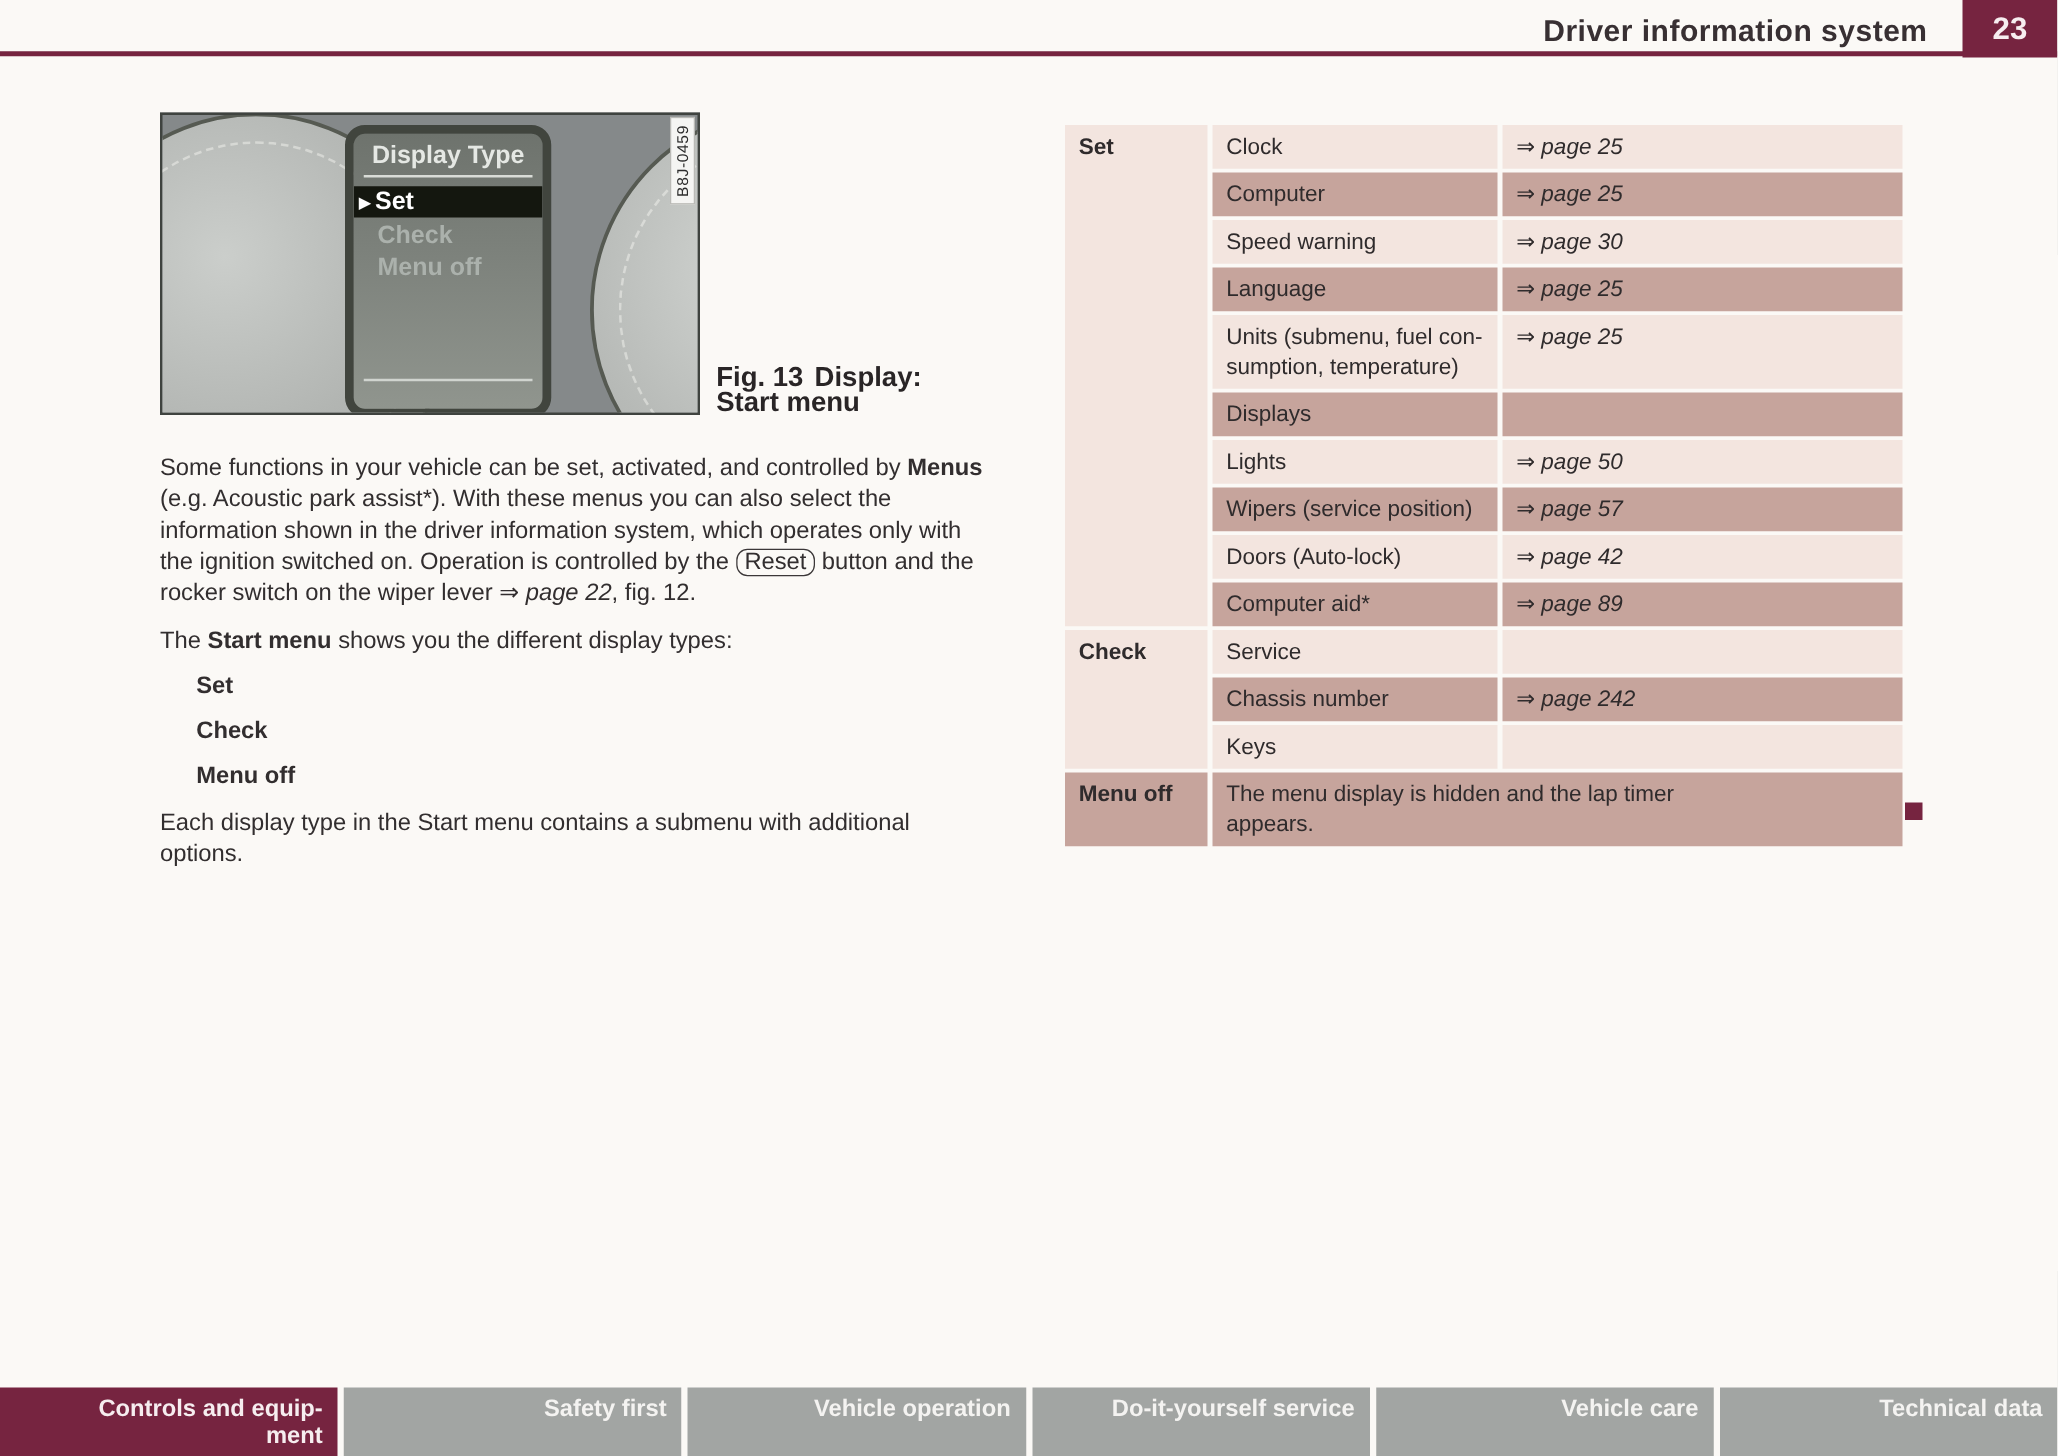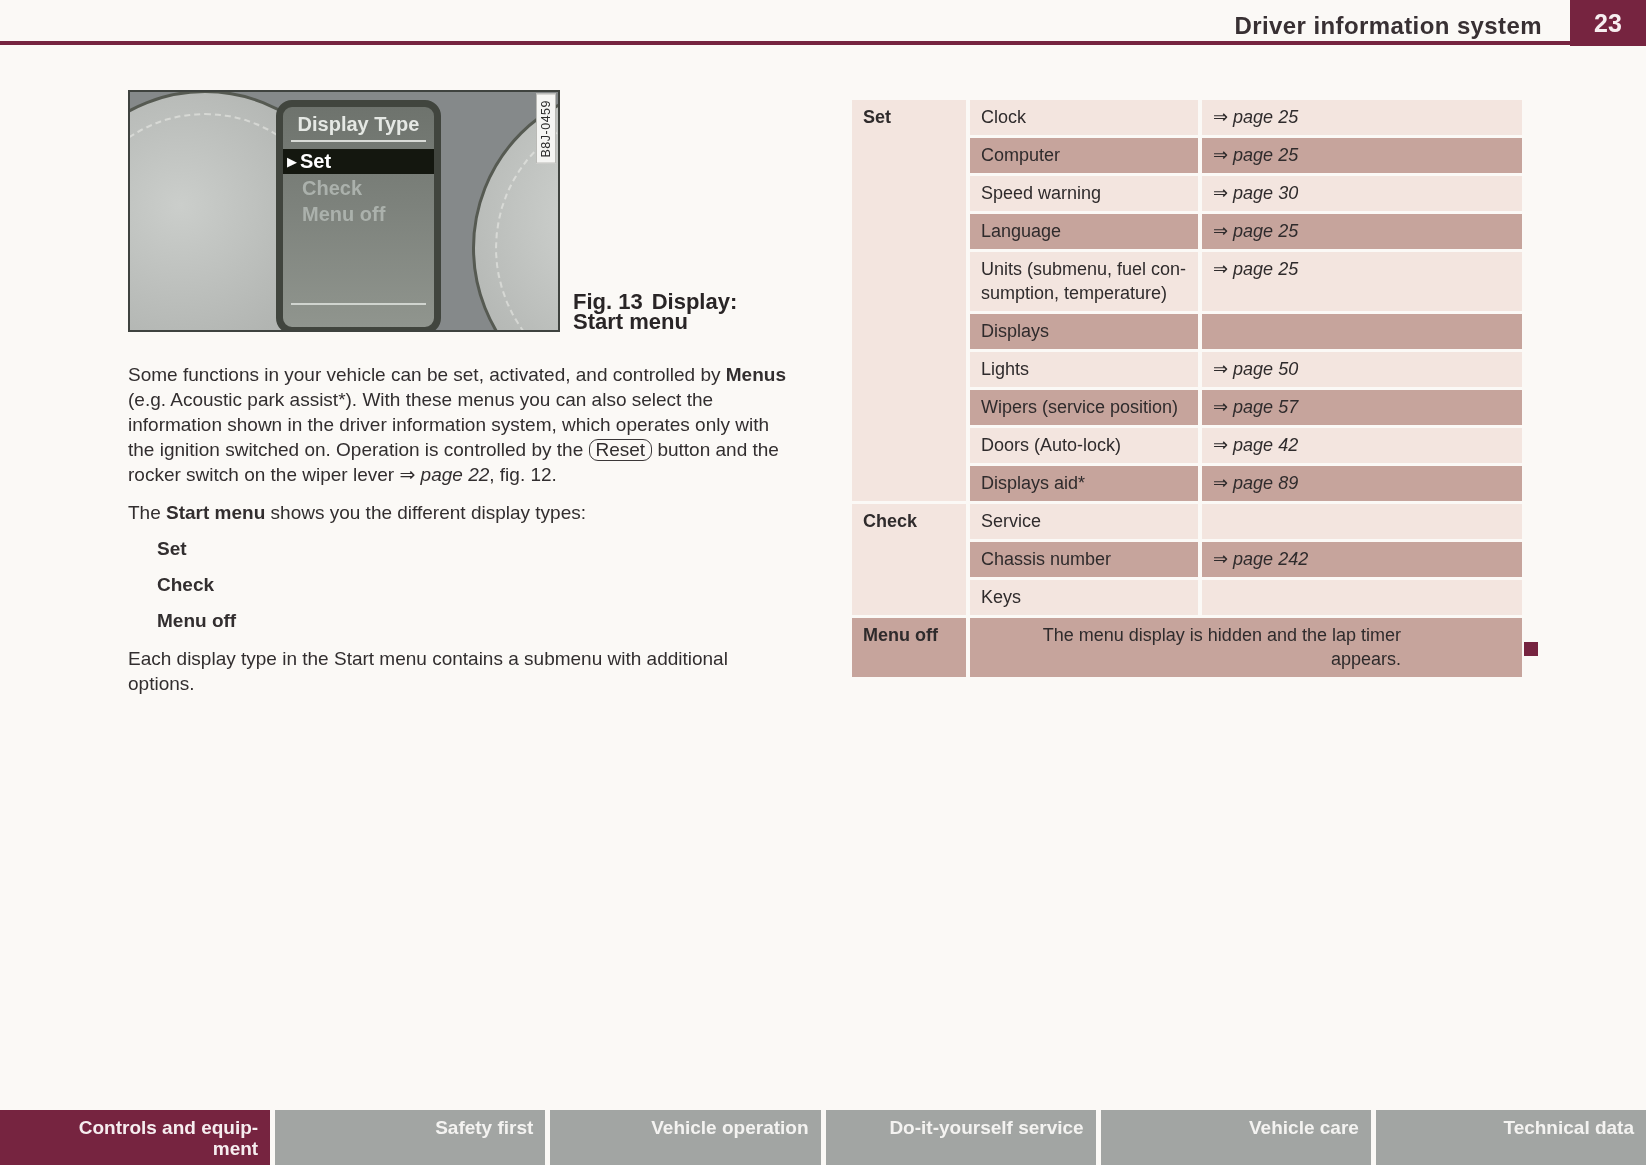--- a/index.html
+++ b/index.html
@@ -57,21 +57,21 @@
   .cell{padding:5px 9px 6px 11px;}
   .light{background:#f3e5df;}
   .dark{background:#c6a49c;}
   .group{font-weight:bold;}
   .g-set{grid-column:1;grid-row:1 / span 10;}
   .g-check{grid-column:1;grid-row:11 / span 3;}
   .g-menuoff{grid-column:1;grid-row:14;}
   .ref{font-style:italic;}
   .blk{display:block;}
   .desc-cell{grid-column:2 / span 2;}
-  .desc-cell span{display:inline-block;max-width:420px;text-align:right;}
+  .desc-cell span{display:inline-block;max-width:420px;}
   .end-marker{position:absolute;left:1524px;top:642px;width:14px;height:14px;background:#762440;}
 
   
   .footer{position:absolute;left:0;bottom:0;width:1646px;height:55px;display:flex;gap:5px;}
   .tab{flex:1;background:#a2a5a3;color:#f4f3f1;font-size:19px;font-weight:bold;line-height:21px;
     text-align:right;padding:7px 12px 0 6px;box-sizing:border-box;text-decoration:underline;}
   .tab.active{background:#762440;color:#f6edef;}
   .tab-label{display:inline-block;}
   .tab-label.narrow{max-width:182px;hyphens:manual;}
 </style>
@@ -147,21 +147,21 @@
 
     <div class="cell light"><span>Lights</span></div>
     <div class="cell ref light"><span>⇒ page 50</span></div>
 
     <div class="cell dark"><span>Wipers (service position)</span></div>
     <div class="cell ref dark"><span>⇒ page 57</span></div>
 
     <div class="cell light"><span>Doors (Auto-lock)</span></div>
     <div class="cell ref light"><span>⇒ page 42</span></div>
 
-    <div class="cell dark"><span>Displays aid*</span></div>
+    <div class="cell dark"><span>Computer aid*</span></div>
     <div class="cell ref dark"><span>⇒ page 89</span></div>
 
     <div class="cell group light g-check"><span>Check</span></div>
 
     <div class="cell light"><span>Service</span></div>
     <div class="cell ref light"><span></span></div>
 
     <div class="cell dark"><span>Chassis number</span></div>
     <div class="cell ref dark"><span>⇒ page 242</span></div>
 

